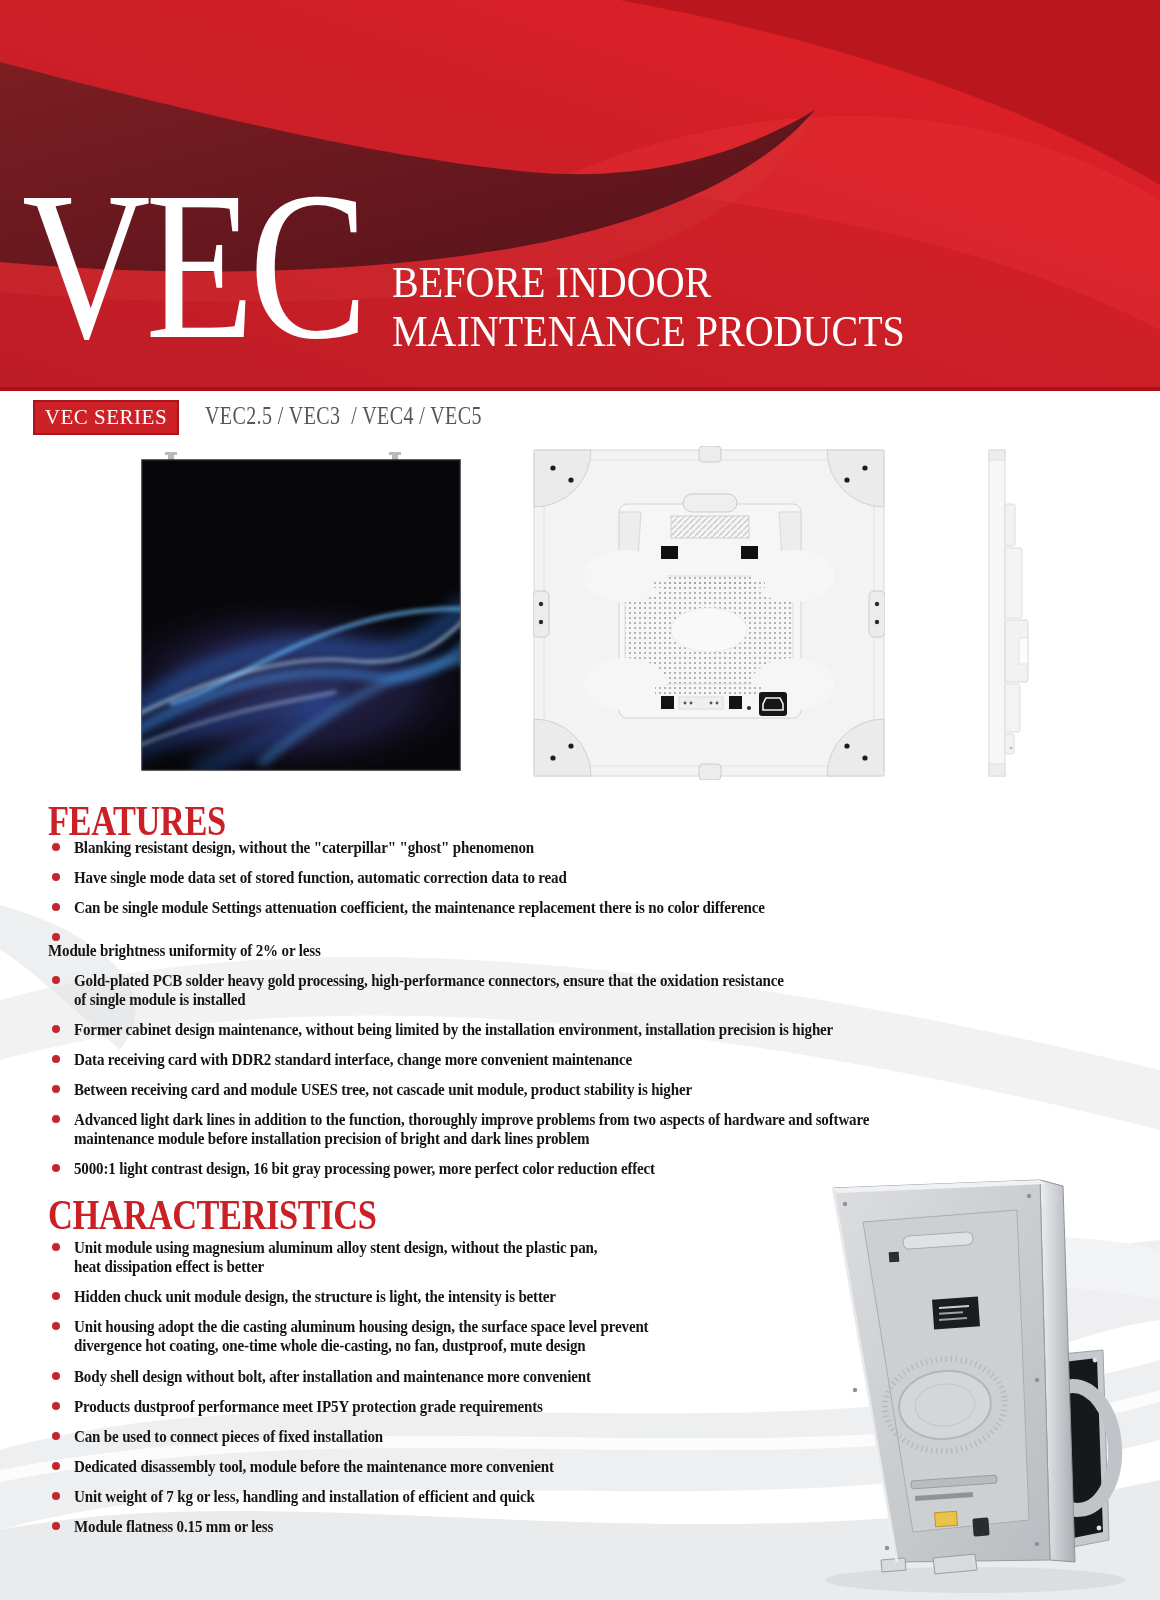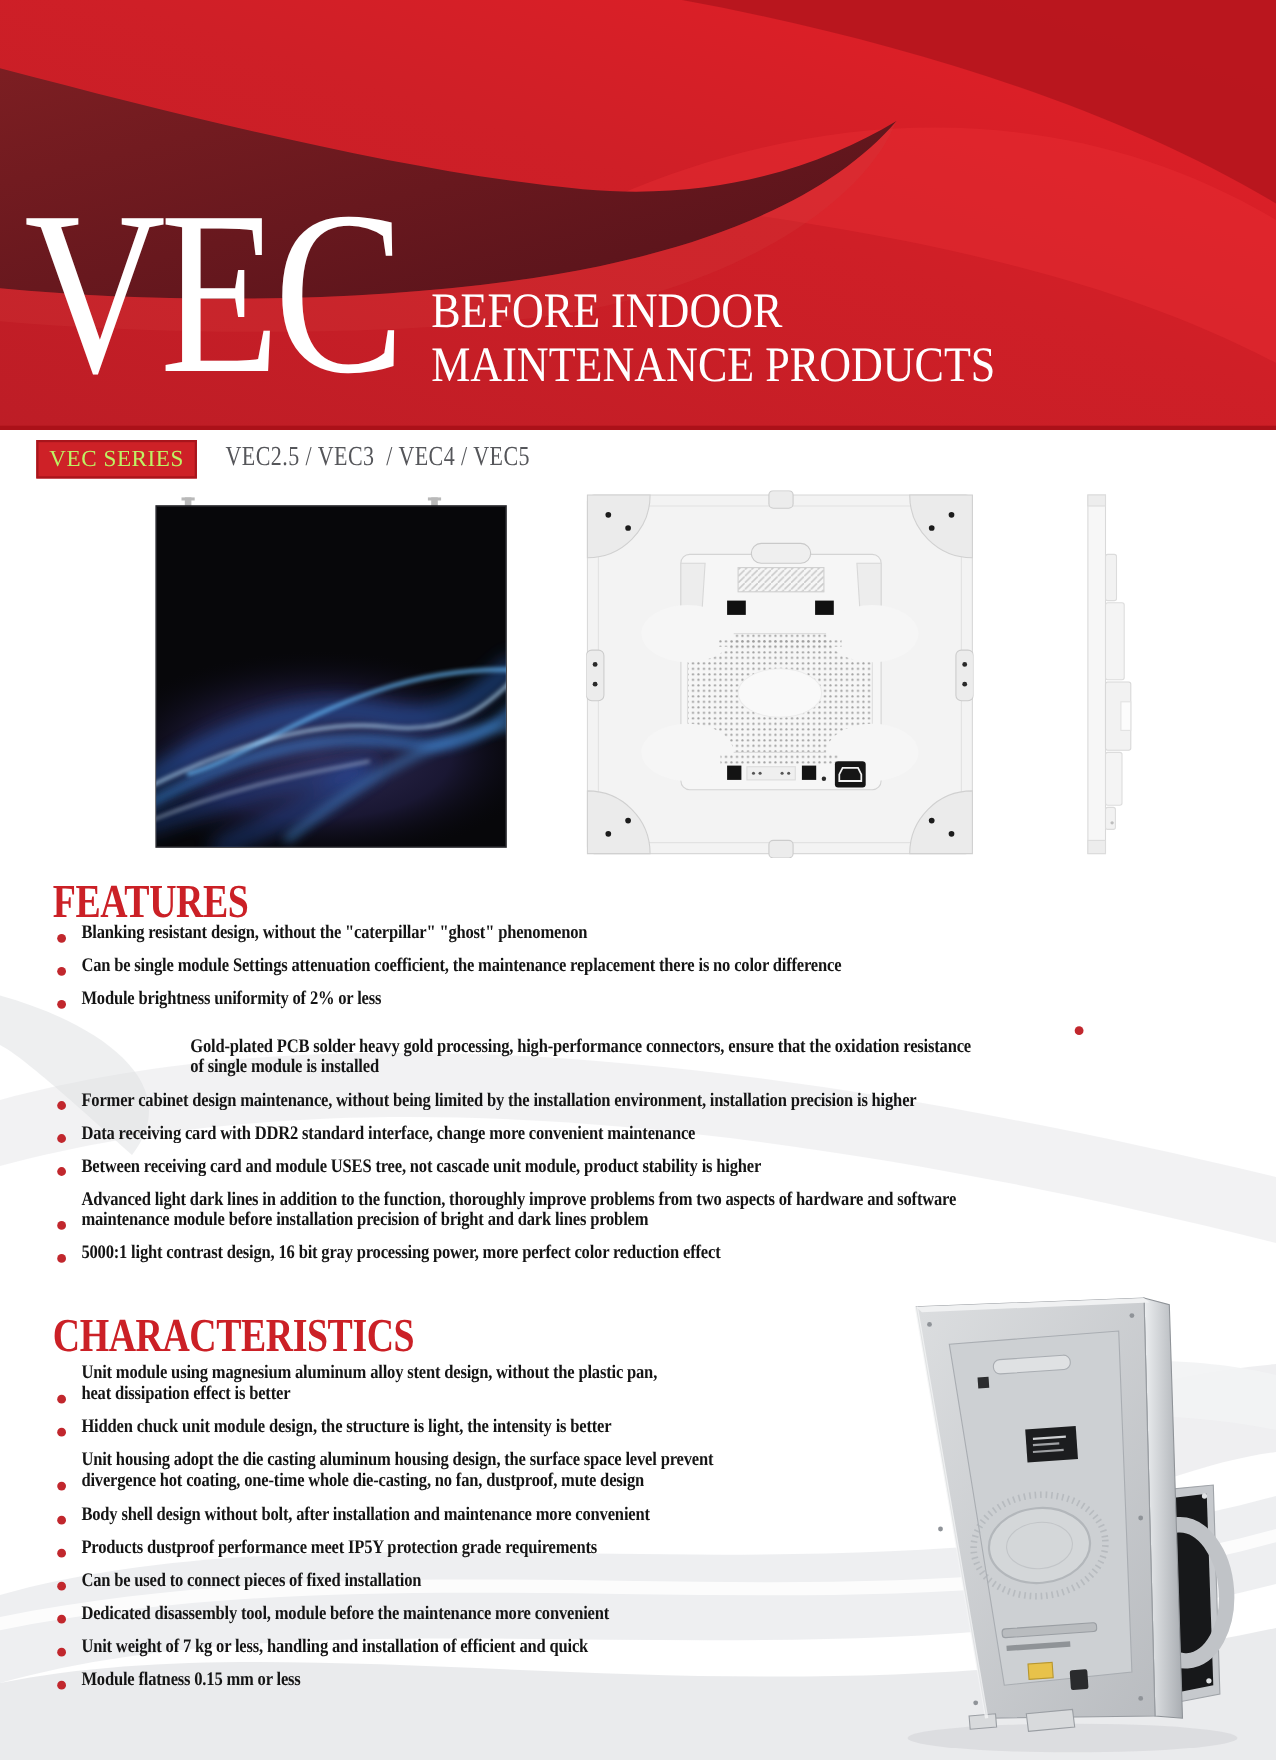--- a/index.html
+++ b/index.html
@@ -10,30 +10,30 @@
   .brand{position:absolute;left:22px;top:160px;color:#fff;font-size:212px;line-height:212px;
          font-weight:400;letter-spacing:-6px;transform:scaleX(.84);transform-origin:0 0;
          white-space:nowrap;z-index:3;}
   .hdr-title{position:absolute;left:392px;top:258px;color:#fff;font-size:45px;line-height:49px;
          font-weight:400;letter-spacing:0;transform:scaleX(.89);transform-origin:0 0;
          white-space:nowrap;z-index:3;}
   
   .badge{position:absolute;left:33px;top:400px;width:146px;height:35px;background:#ce2127;
          border:2px solid #a8151c;box-sizing:border-box;display:flex;align-items:center;
          justify-content:center;z-index:3;}
-  .badge span{color:#bef264;font-size:21px;letter-spacing:.5px;}
+  .badge span{color:#ffffff;font-size:21px;letter-spacing:.5px;}
   .models{position:absolute;left:205px;top:402px;font-size:25px;color:#55565a;
          letter-spacing:.5px;transform:scaleX(.8);transform-origin:0 0;white-space:pre;z-index:3;}
   
   .img-abs{position:absolute;z-index:2;}
   
   .sec-head{position:absolute;left:48px;font-size:43px;font-weight:700;color:#cb2026;
          letter-spacing:-.5px;transform:scaleX(.8);transform-origin:0 0;white-space:nowrap;z-index:4;}
   .blist{position:absolute;left:48px;margin:0;padding:0;list-style:none;z-index:4;}
-  .blist li{display:flex;align-items:flex-end;margin:0 0 11px 0;}
+  .blist li{display:flex;align-items:flex-start;margin:0 0 11px 0;}
   .dot{width:8px;height:8px;border-radius:50%;background:#c1272d;margin:5px 14px 0 4px;flex:none;}
   .btxt{font-size:17.5px;line-height:19px;font-weight:700;color:#151515;letter-spacing:-.2px;
         transform:scaleX(.86);transform-origin:0 0;white-space:nowrap;}
   #features-list{top:838px;}
   #features-list li:nth-child(4){margin-top:8px;flex-direction:column;}
   #features-list li:nth-child(6){margin-top:8px;}
   #characteristics-list{top:1238px;}
   #characteristics-list li:nth-child(4){margin-top:12px;}
   .waves{position:absolute;left:0;top:0;z-index:0;}
 </style>
@@ -201,20 +201,26 @@
   <ul class="blist" id="features-list">
       <li>
         <span class="dot"></span>
         <div class="btxt">
           <div>Blanking resistant design, without the "caterpillar" "ghost" phenomenon</div>
         </div>
       </li>
       <li>
         <span class="dot"></span>
         <div class="btxt">
+          <div>Have single mode data set of stored function, automatic correction data to read</div>
+        </div>
+      </li>
+      <li>
+        <span class="dot"></span>
+        <div class="btxt">
           <div>Can be single module Settings attenuation coefficient, the maintenance replacement there is no color difference</div>
         </div>
       </li>
       <li>
         <span class="dot"></span>
         <div class="btxt">
           <div>Module brightness uniformity of 2% or less</div>
         </div>
       </li>
       <li>

